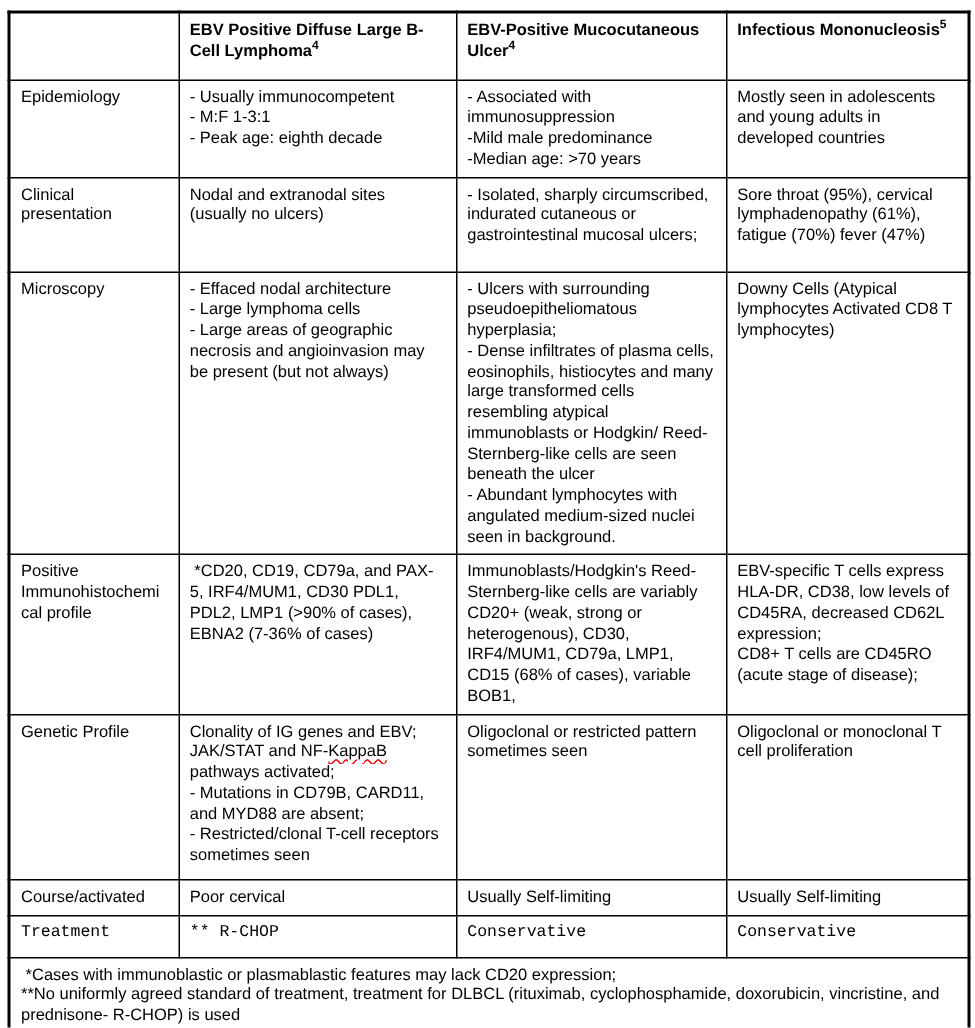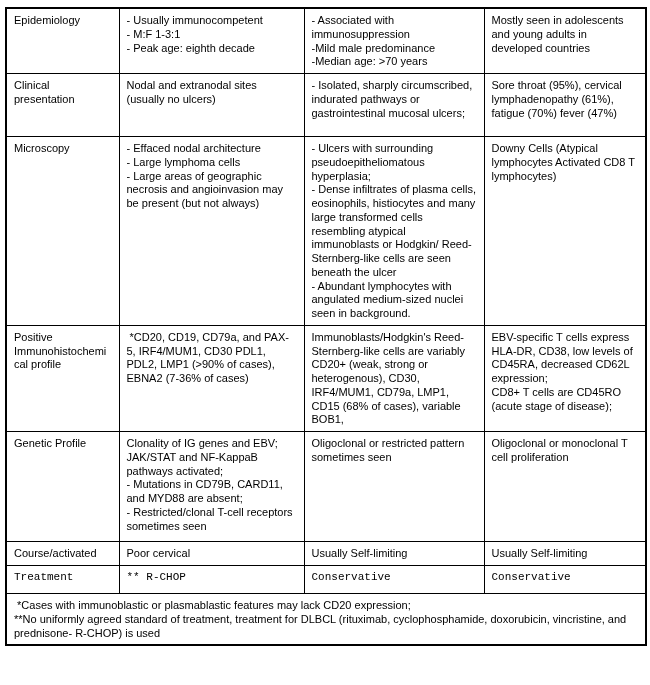--- a/index.html
+++ b/index.html
@@ -37,20 +37,21 @@
   }
   .cell, .row-label, .foot {
     white-space: pre-line;
   }
   sup.fref {
     font-size: 8px;
     line-height: 0;
     vertical-align: super;
   }
   .misspell {
+    text-decoration: underline;
     text-decoration-style: wavy;
     text-decoration-color: #e8131a;
     text-decoration-thickness: 1px;
     text-underline-offset: 1px;
   }
   tr.h-header  { height: 45px; }
   tr.h-epi     { height: 62px; }
   tr.h-clin    { height: 63px; margin-top: 28px; }
   tr.h-lymph   { height: 40px; }
   tr.h-micro   { height: 146px; }
@@ -66,36 +67,42 @@
 
 <div class="page">
   <table class="cmp">
     <colgroup>
       <col style="width:113px">
       <col style="width:185px">
       <col style="width:180px">
       <col style="width:162px">
     </colgroup>
     <tbody>
+      <tr class="h-header">
+        <th><span></span></th>
+        <th><span>EBV Positive Diffuse Large B-Cell Lymphoma</span><sup class="fref">4</sup></th>
+        <th><span>EBV-Positive Mucocutaneous Ulcer</span><sup class="fref">4</sup></th>
+        <th><span>Infectious Mononucleosis</span><sup class="fref">5</sup></th>
+      </tr>
 
       <tr class="h-epi">
         <td class="row-label">Epidemiology</td>
         <td class="cell">- Usually immunocompetent
 - M:F 1-3:1
 - Peak age: eighth decade</td>
         <td class="cell">- Associated with immunosuppression
 -Mild male predominance
 -Median age: &gt;70 years</td>
         <td class="cell">Mostly seen in adolescents and young adults in developed countries</td>
       </tr>
 
       <tr class="h-clin">
         <td class="row-label">Clinical presentation</td>
         <td class="cell">Nodal and extranodal sites (usually no ulcers)</td>
-        <td class="cell">- Isolated, sharply circumscribed, indurated pathways or gastrointestinal mucosal ulcers;</td>
+        <td class="cell">- Isolated, sharply circumscribed, indurated cutaneous or gastrointestinal mucosal ulcers;</td>
         <td class="cell">Sore throat (95%), cervical lymphadenopathy (61%), fatigue (70%) fever (47%)</td>
       </tr>
 
 
       <tr class="h-micro">
         <td class="row-label">Microscopy</td>
         <td class="cell">- Effaced nodal architecture
 - Large lymphoma cells
 - Large areas of geographic necrosis and angioinvasion may be present (but not always)</td>
         <td class="cell">- Ulcers with surrounding pseudoepitheliomatous hyperplasia;

